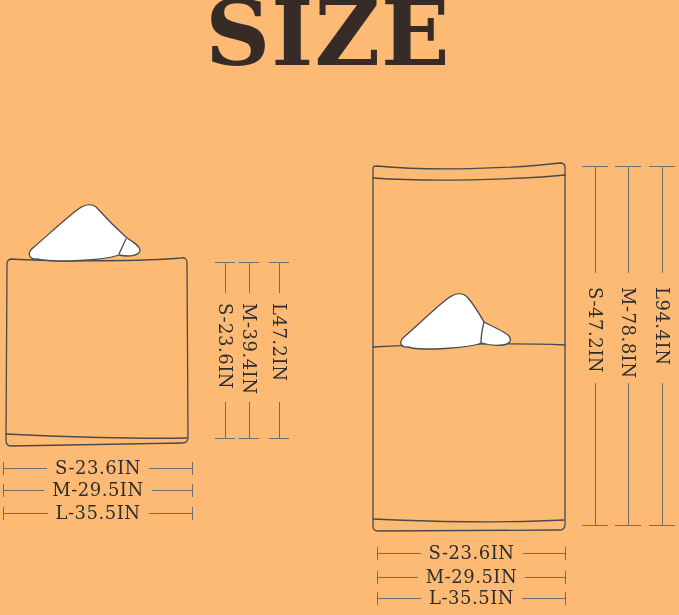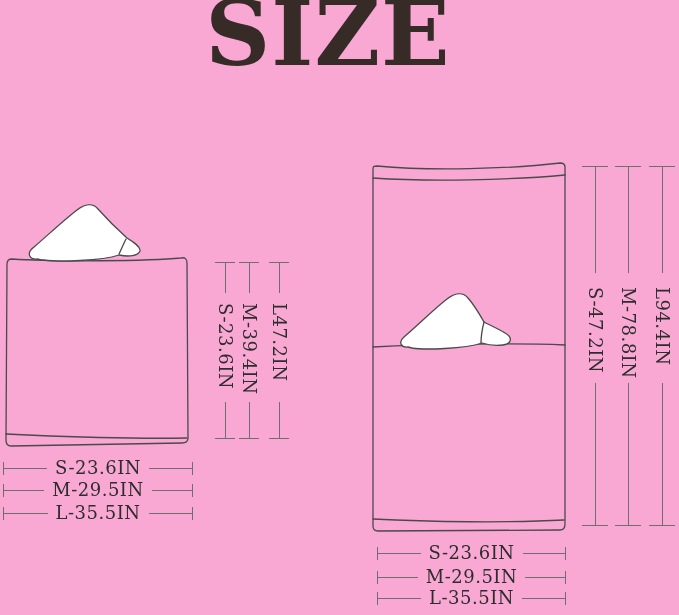--- a/index.html
+++ b/index.html
@@ -1,17 +1,17 @@
 <!DOCTYPE html>
 <html><head>
 <meta charset="utf-8">
 <style>
   html,body { margin:0; padding:0; background:#ffffff; }
   .canvas {
-    position:relative; width:679px; height:615px; background:#f9a8d4;
+    position:relative; width:679px; height:615px; background:#fdba74;
     overflow:hidden; font-family:"DejaVu Serif", serif;
   }
   
   .title {
     position:absolute; left:328px; top:-14px; transform:translateX(-50%);
     margin:0; font-family:"DejaVu Serif", serif; font-weight:700;
     font-size:90px; line-height:1.05; letter-spacing:1px;
     color:#372b27; white-space:nowrap;
   }
   

